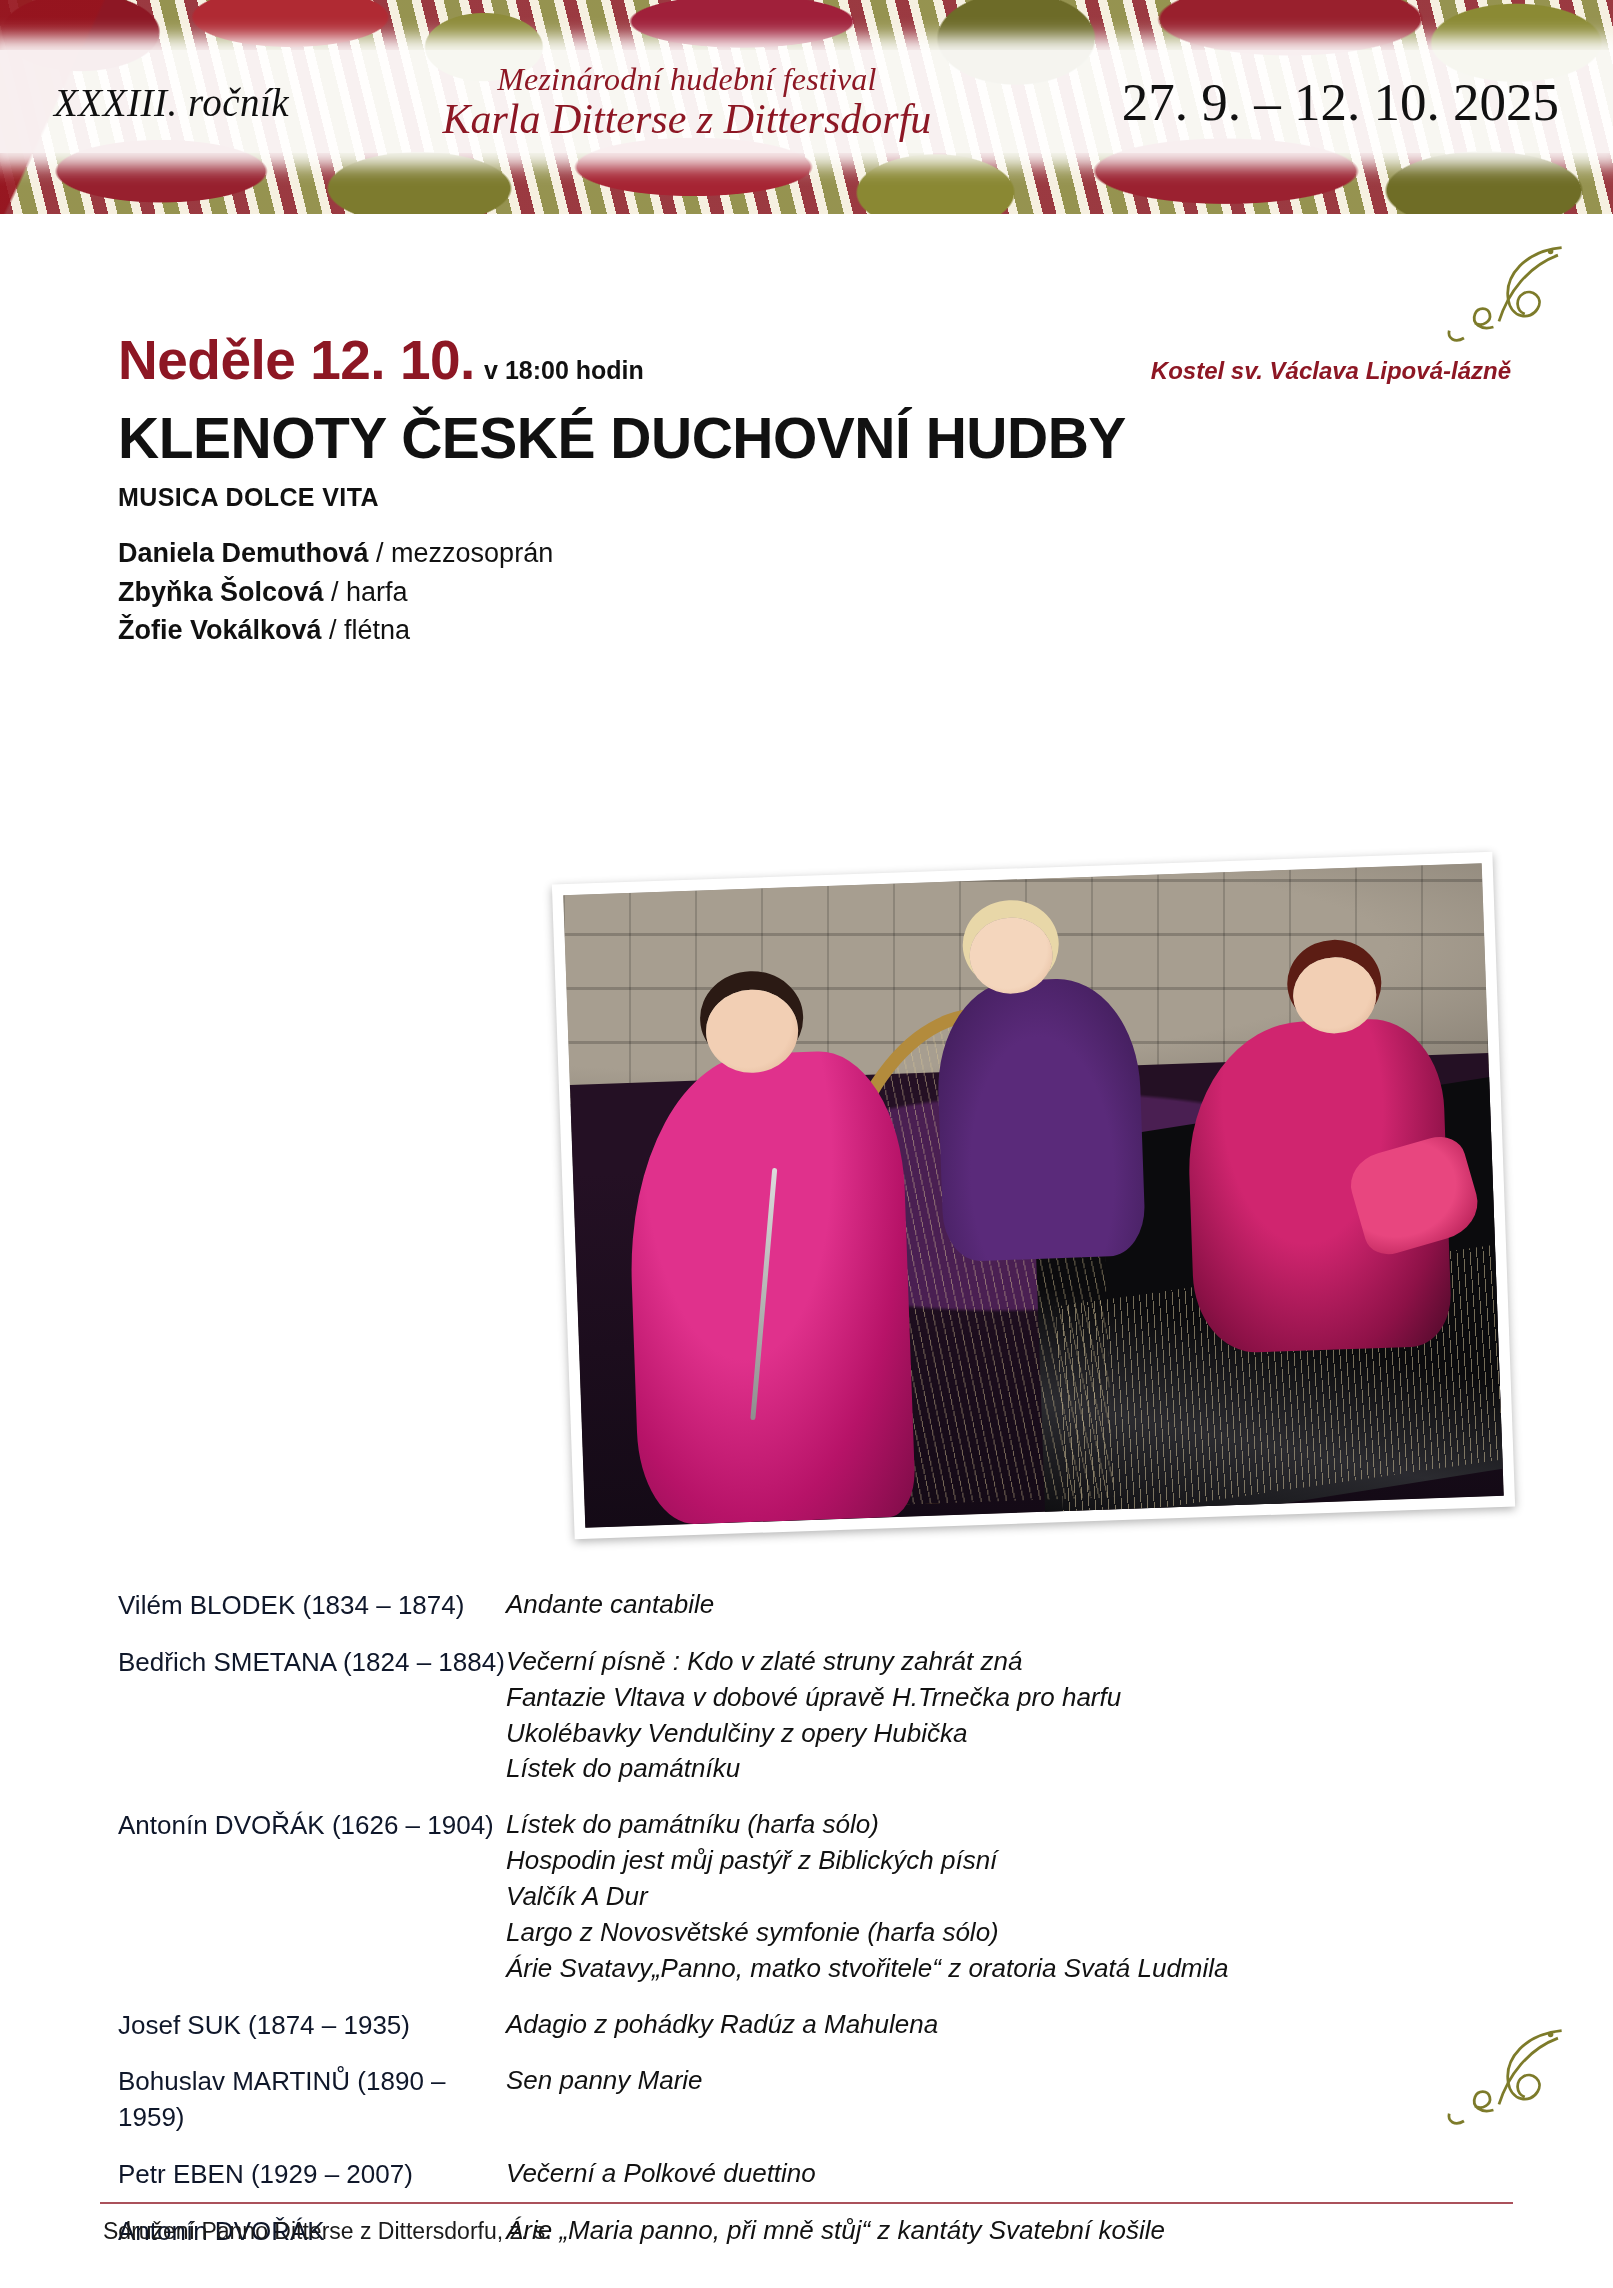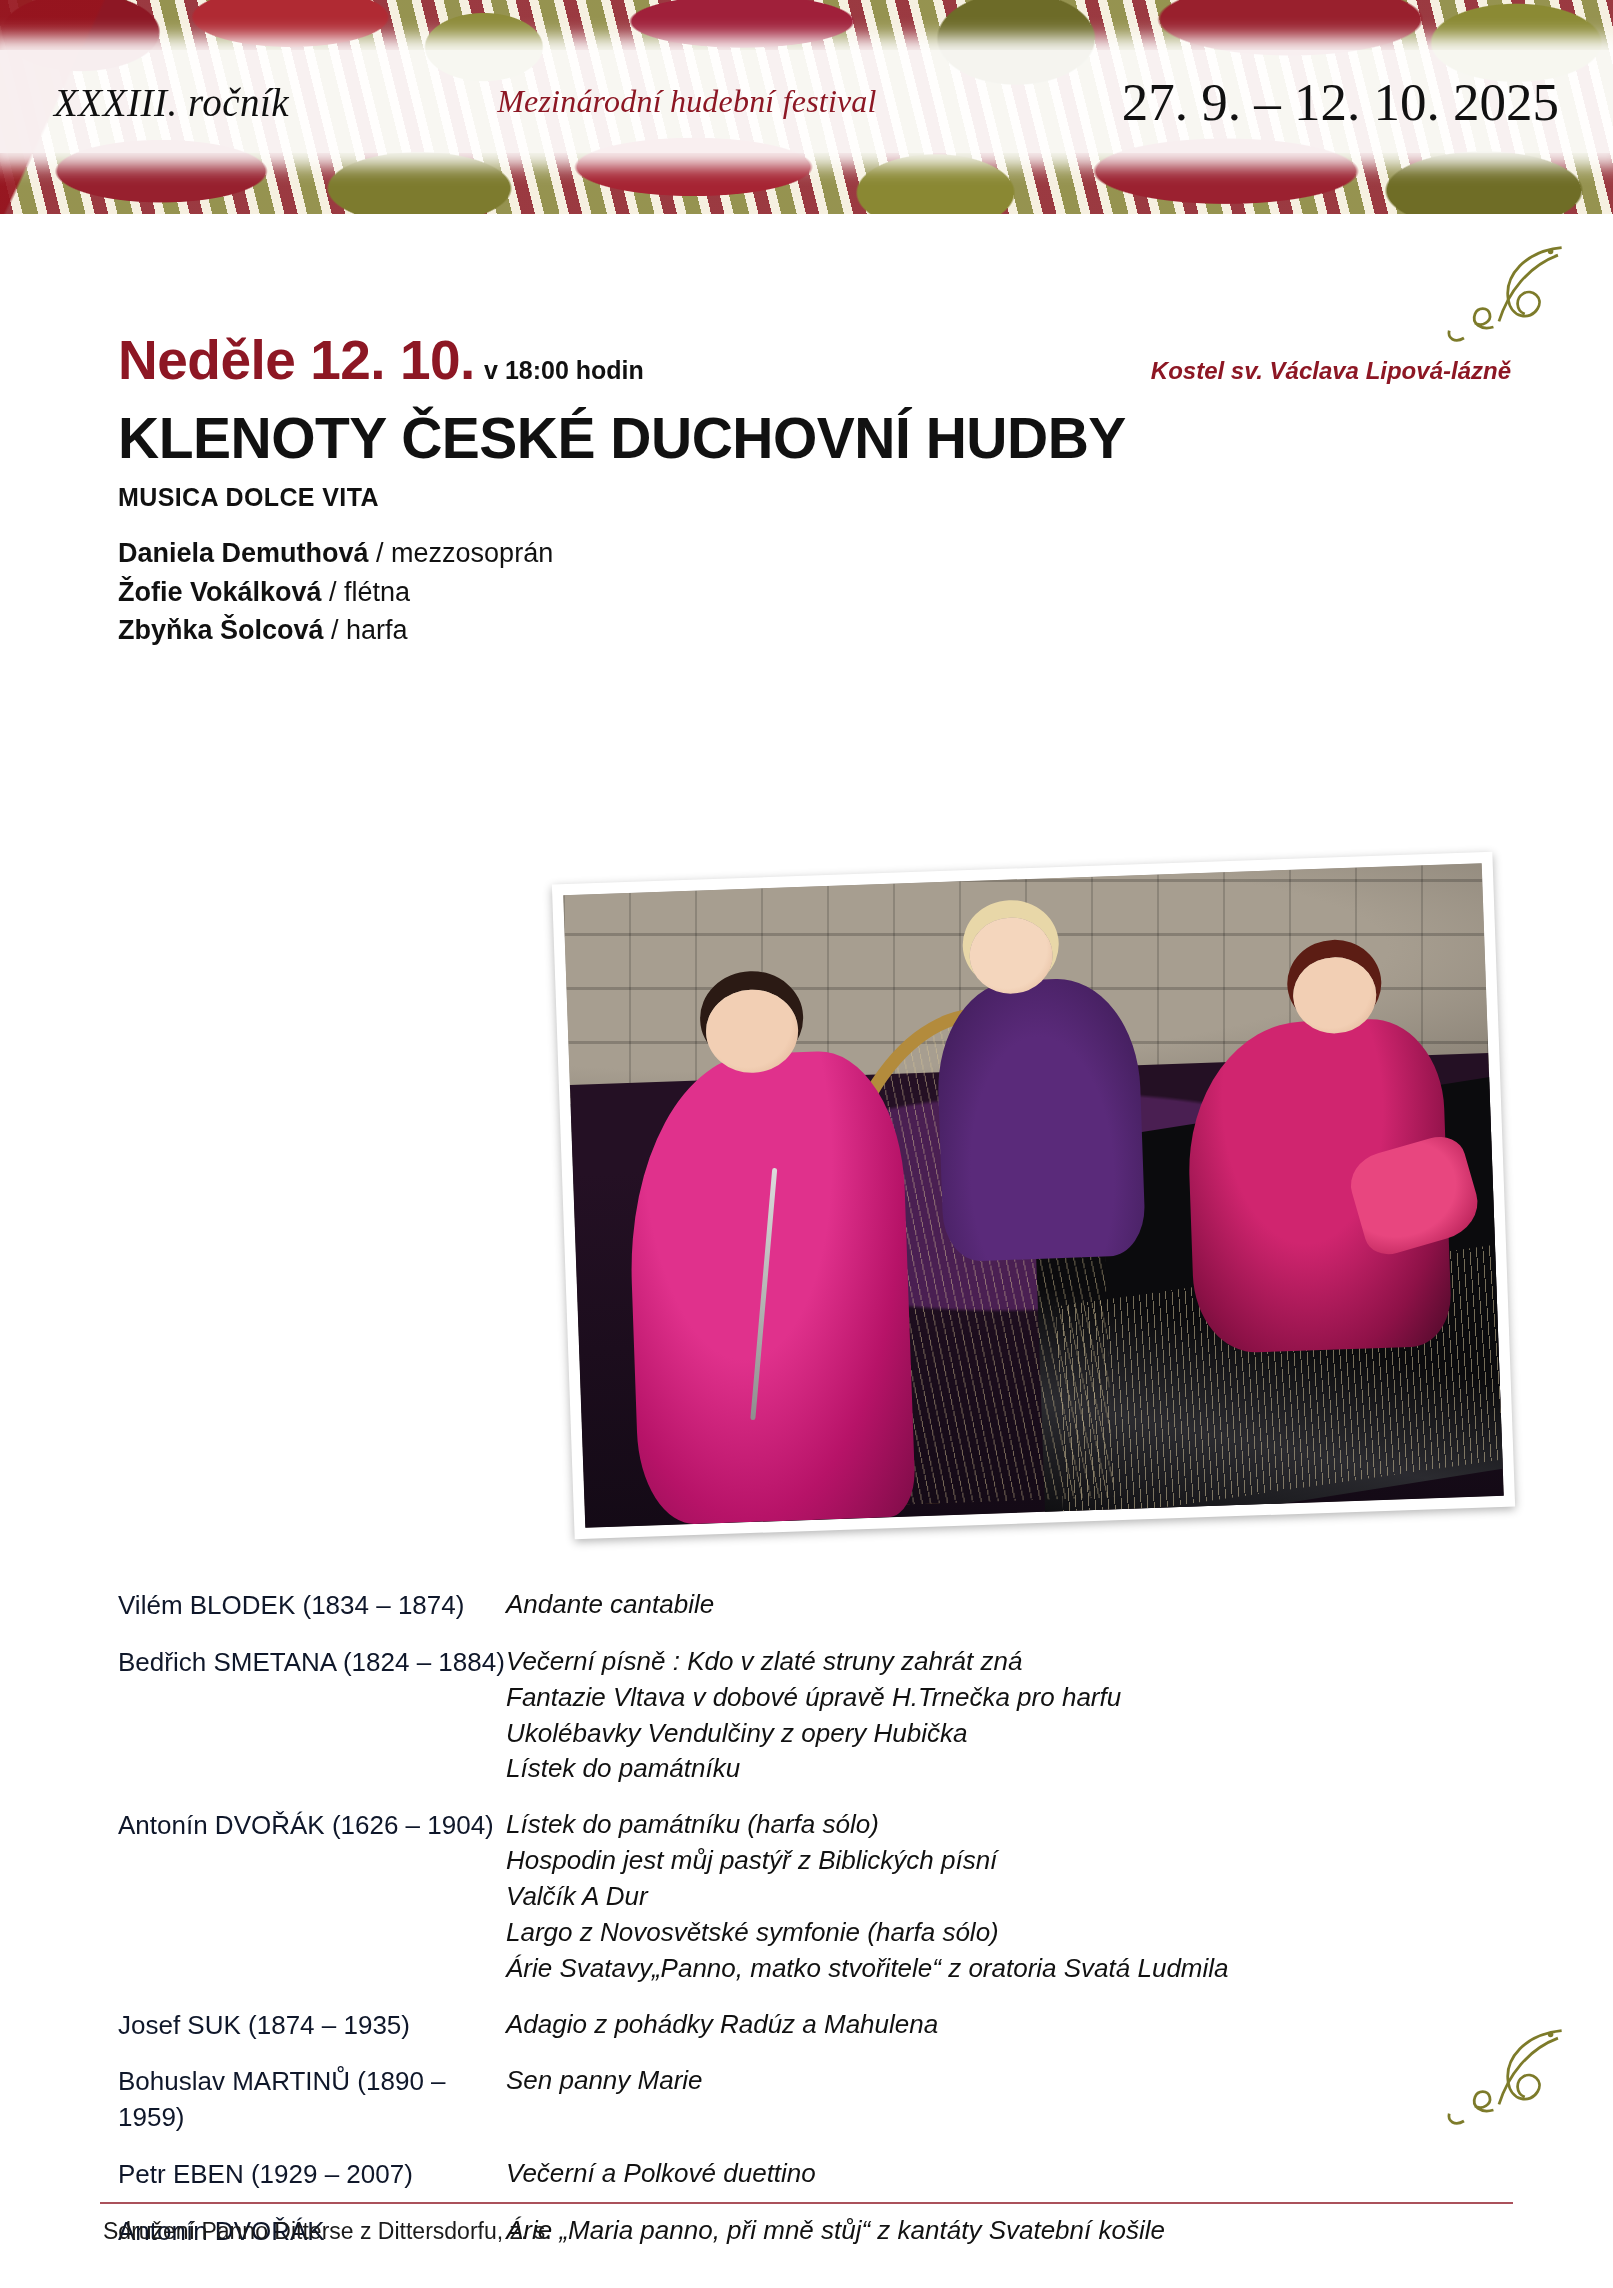--- a/index.html
+++ b/index.html
@@ -340,20 +340,21 @@
 </head>
 <body>
 
 <div class="header-banner">
   <div class="banner-art"></div>
   <div class="banner-white-band"></div>
   <div class="banner-inner">
     <div class="banner-left">XXXIII. ročník</div>
     <div class="banner-center">
       <div class="l1">Mezinárodní hudební festival</div>
+      <div class="l2">Karla Ditterse z Dittersdorfu</div>
     </div>
     <div class="banner-right">27. 9. – 12. 10. 2025</div>
   </div>
 </div>
 
 <div class="ornament top-right">
   <svg width="129" height="111" viewBox="0 0 140 120" fill="none" stroke="#7d7b2a" stroke-width="3">
     <path d="M132 6 C92 10 70 36 74 62 C77 82 98 86 106 72 C113 60 100 50 90 56 C82 61 82 74 92 78"></path>
     <path d="M128 14 C96 26 74 54 64 86"></path>
     <path d="M58 92 C44 96 34 88 38 78 C41 70 52 70 54 78 C56 86 46 92 38 88"></path>
@@ -370,24 +371,24 @@
   </div>
 
   <div class="concert-title">KLENOTY ČESKÉ DUCHOVNÍ HUDBY</div>
   <div class="ensemble">MUSICA DOLCE VITA</div>
 
   <div class="performers">
     <div>
       <b>Daniela Demuthová</b><span> / mezzosoprán</span>
     </div>
     <div>
-      <b>Žofie Vokálková</b><span> / flétna</span>
+      <b>Zbyňka Šolcová</b><span> / harfa</span>
     </div>
     <div>
-      <b>Zbyňka Šolcová</b><span> / harfa</span>
+      <b>Žofie Vokálková</b><span> / flétna</span>
     </div>
   </div>
 </div>
 
 <div class="photo-wrap">
   <div class="photo">
     <div class="wall"></div>
     <div class="couch"></div>
     <div class="piano"></div>
     <div class="piano-strings"></div>

